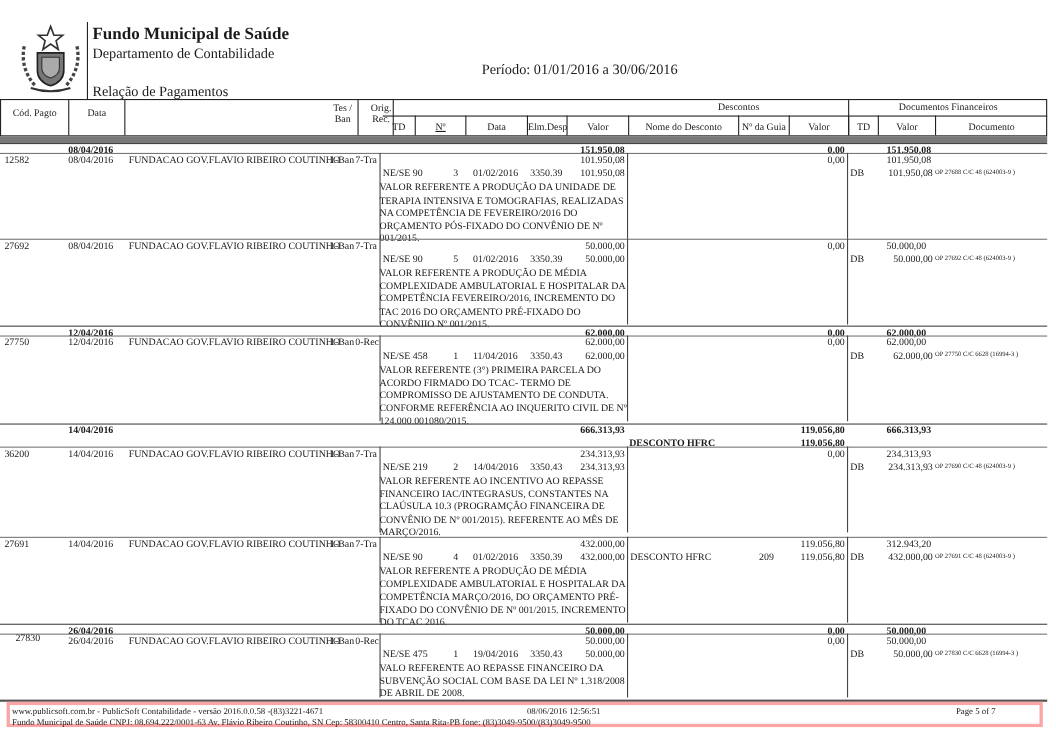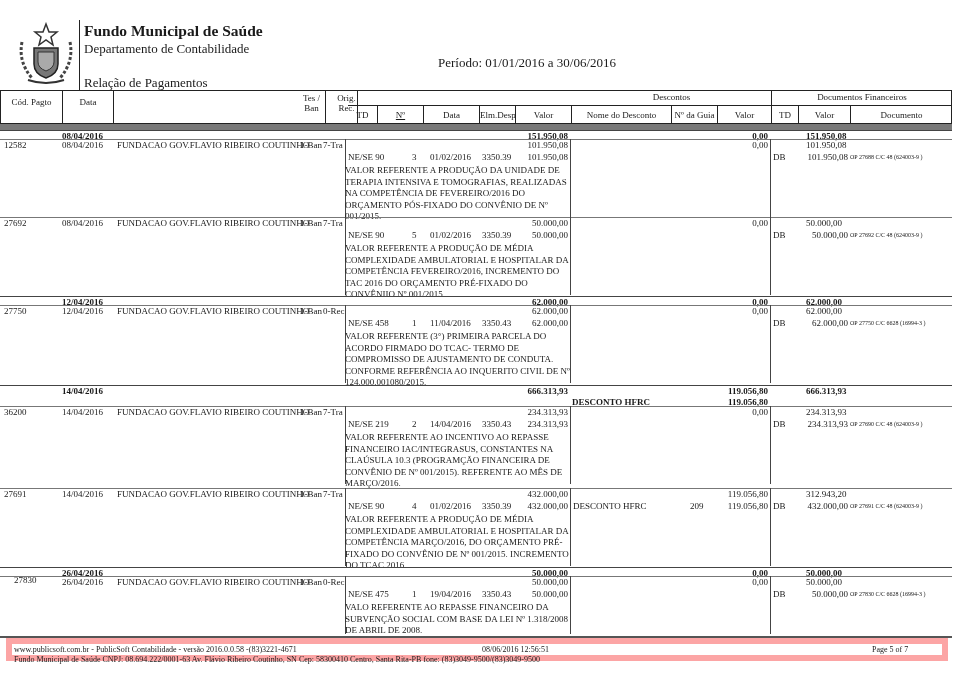--- a/index.html
+++ b/index.html
@@ -19,21 +19,21 @@
   .band { left:0; top:124px; width:952px; height:6px; background:#6a6a6a; opacity:0.9; }
 
   .t { position:absolute; font-size:9px; white-space:nowrap; }
   .b { font-weight:bold; }
   .r { text-align:right; }
   .hline { position:absolute; height:1px; background:#444; }
   .vline { position:absolute; width:1px; background:#444; }
   .desc { position:absolute; left:345px; width:225px; font-size:9px; line-height:11.5px; text-transform:uppercase; }
   .small { font-size:6px; }
 
-  .footer { left:6px; top:638px; width:942px; height:23px; border:6px solid #fca5a5; box-sizing:border-box; font-size:8px; }
+  .footer { left:6px; top:638px; width:942px; height:23px; border:3px solid #fca5a5; box-sizing:border-box; font-size:8px; }
 </style>
 </head>
 <body>
 
 <div class="abs logo">
   <svg width="60" height="62" viewBox="0 0 60 62">
     <polygon points="30,2 33,10 41,10 35,15 37,23 30,18 23,23 25,15 19,10 27,10" fill="none" stroke="#333" stroke-width="1.5"></polygon>
     <path d="M18,26 h24 v16 q0,10 -12,14 q-12,-4 -12,-14 z" fill="#777" stroke="#222" stroke-width="1.5"></path>
     <path d="M22,30 h16 v10 q0,6 -8,9 q-8,-3 -8,-9 z" fill="#aaa" stroke="#333"></path>
     <path d="M6,20 q-4,20 10,36" fill="none" stroke="#444" stroke-width="3" stroke-dasharray="3,2"></path>

